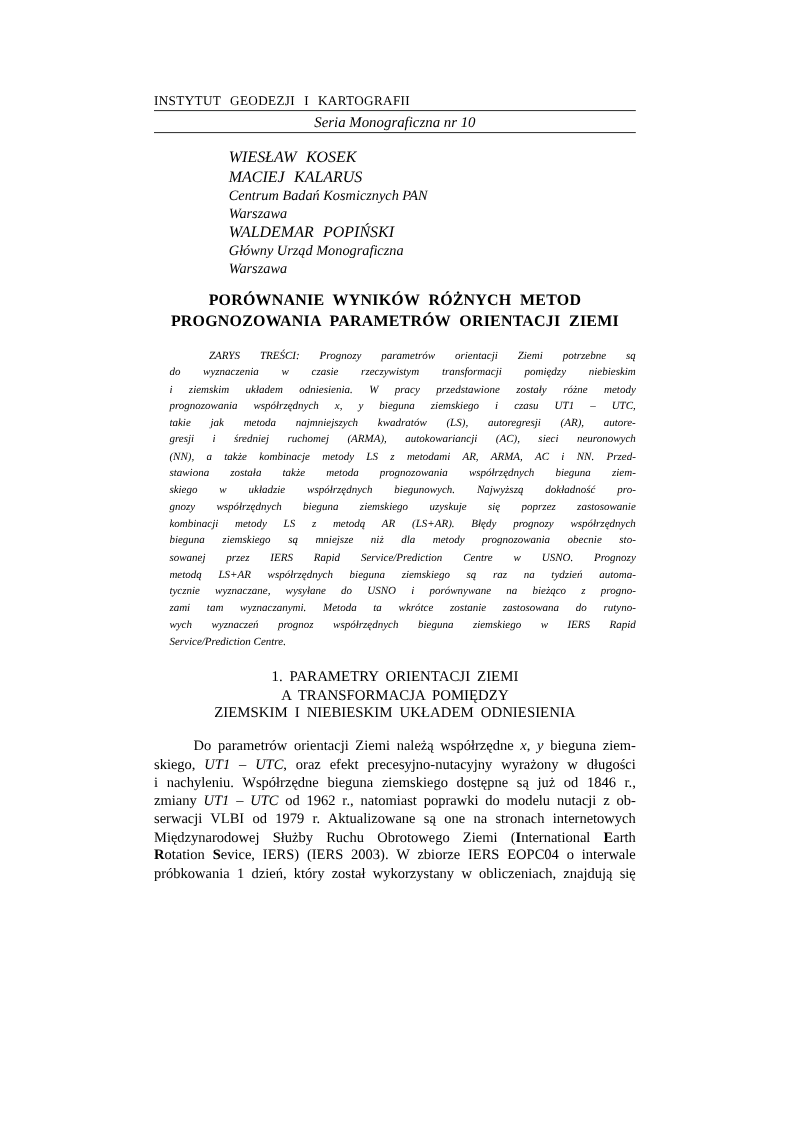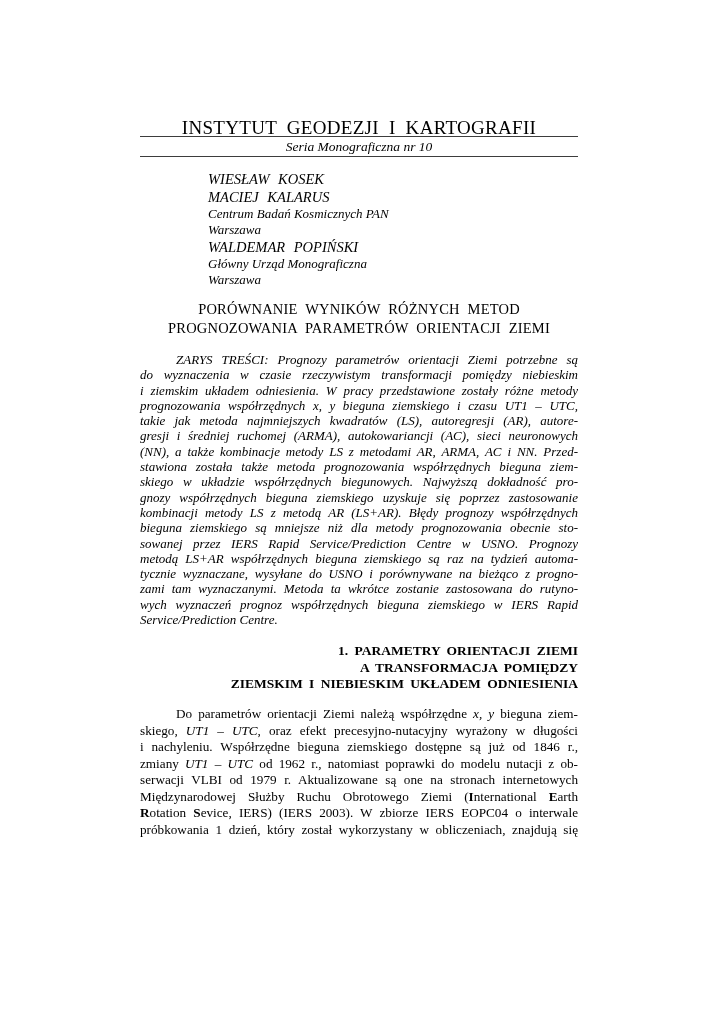--- a/index.html
+++ b/index.html
@@ -8,44 +8,44 @@
     width: 724px; height: 1024px;
     background: #ffffff;
     color: #000000;
     font-family: "Liberation Serif", "DejaVu Serif", serif;
     position: relative;
     overflow: hidden;
   }
   .page { position: absolute; left: 140px; top: 0; width: 438px; }
 
   .institute {
-    margin-top: 120px;
-    font-size: 19px; line-height: 15px;
-    text-align: center;
+    margin-top: 84px;
+    font-size: 12px; line-height: 15px;
+    text-align: left;
     word-spacing: 5px; letter-spacing: 0.3px;
   }
   .rule { height: 0; border: 0; border-top: 1.5px solid #3d3d3d; margin: 1px 0 0 0; }
   .series { font-style: italic; font-size: 13.5px; line-height: 17px; text-align: center; padding-top: 1px; }
 
   .authors { margin-top: 13px; margin-left: 68px; font-style: italic; }
   .authors .li-name  { font-size: 14.5px; line-height: 18px; word-spacing: 5px; }
   .authors .li-affil { font-size: 13px;   line-height: 16px; }
 
   .title {
     margin: 12px 0 0 0;
-    text-align: center; font-weight: normal;
+    text-align: center; font-weight: bold;
     font-size: 14.5px; line-height: 18.5px;
     word-spacing: 4px; letter-spacing: 0.2px;
   }
 
-  .abstract { margin-top: 15px; font-style: italic; font-size: 13px; line-height: 15.3px; }
+  .abstract { margin-top: 15px; font-style: italic; font-size: 10px; line-height: 15.3px; margin-left: 14px; }
 
   .sec-heading {
     margin: 16px 0 0 0;
-    text-align: right; font-weight: bold;
+    text-align: center; font-weight: normal;
     font-size: 13.5px; line-height: 16.3px;
     word-spacing: 3px;
   }
 
   .body-par { margin-top: 14px; font-size: 13.2px; line-height: 16.5px; }
 
   .justify .tline { text-align: justify; text-align-last: justify; white-space: nowrap; }
   .justify .tline:first-child { text-indent: 36px; }
   .last-left .tline:last-child { text-align-last: left; }
 

